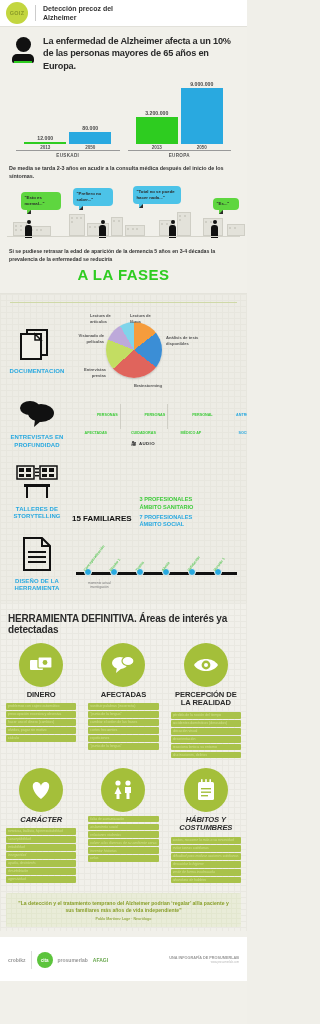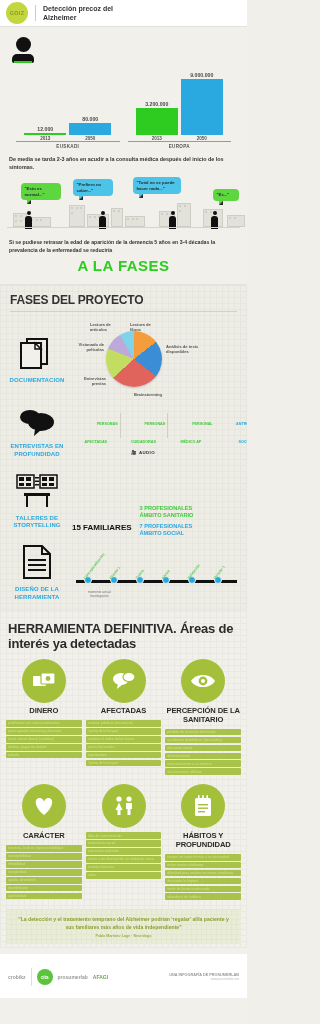--- a/index.html
+++ b/index.html
@@ -98,22 +98,22 @@
   .timeline { position:relative; height:46px; }
   .tl-line { position:absolute; left:4px; right:2px; top:30px; height:3px; background:#111; }
   .tl-dot { position:absolute; top:26px; width:8px; height:8px; border-radius:50%; background:#29a9e0; border:1px solid #f1f0ea; }
   .tl-tick { position:absolute; font-size:3.6px; color:#5ec85a; font-weight:bold; transform:rotate(-52deg); transform-origin:left bottom; white-space:nowrap; }
   .tl-note { position:absolute; left:16px; top:37px; font-size:3.2px; color:#777; line-height:1.2; text-align:center; }
 
   
   .sec-tool { background:#f1f0ea; padding:8px 0 4px;
     background-image:linear-gradient(#e9e8e1 1px, transparent 1px), linear-gradient(90deg,#e9e8e1 1px, transparent 1px);
     background-size:6px 6px; }
-  .tool-title { font-size:13px; font-weight:bold; padding:2px 8px 8px; color:#2b2b2b; letter-spacing:-.2px; }
-  .cards { display:flex; padding:0 6px; gap:4px; }
+  .tool-title { font-size:10px; font-weight:bold; padding:2px 8px 8px; color:#2b2b2b; letter-spacing:-.2px; }
+  .cards { display:flex; padding:0 6px; gap:12px; }
   .card { flex:1; text-align:center; }
   .card-circle { width:44px; height:44px; border-radius:50%; background:#a4bf3a; margin:0 auto 4px; display:flex; align-items:center; justify-content:center; }
   .card-title { font-size:7.6px; font-weight:bold; color:#2b2b2b; line-height:1.15; margin-bottom:4px; letter-spacing:-.1px; }
   .card ul { list-style:none; }
   .card li { background:#a9c24a; color:#cfe08b; font-size:3.5px; text-align:left; padding:1.2px 2px; margin-bottom:1.2px; line-height:1.25; border-radius:1px; overflow:hidden; white-space:nowrap; }
 
   
   .quote { background:#e9ecd8; margin:8px 6px 0; padding:7px 10px 6px; text-align:center; border-radius:2px;
     background-image:linear-gradient(#e3e7cf 1px, transparent 1px), linear-gradient(90deg,#e3e7cf 1px, transparent 1px); background-size:5px 5px; }
   .quote-text { font-size:5.1px; font-weight:bold; color:#8aa02c; line-height:1.45; }
@@ -137,20 +137,21 @@
       <div>Detección precoz del</div>
       <div>Alzheimer</div>
     </div>
   </div>
 
   <div class="intro">
     <div class="person-icon">
       <div class="p-head"></div>
       <div class="p-body"></div>
     </div>
+    <div class="intro-text">La enfermedad de Alzheimer afecta a un 10% de las personas mayores de 65 años en Europa.</div>
   </div>
 
   <div class="barchart">
     <div class="bargroup">
       <div class="bar-col">
         <div class="bar-val">12.000</div>
         <div class="bar green" style="height:2px"></div>
         <div class="bar-year">2013</div>
       </div>
       <div class="bar-col">
@@ -257,21 +258,20 @@
         <div class="s-head"></div>
         <div class="s-body"></div>
       </div>
     <div class="city-base"></div>
   </div>
 
   <div class="lead-line2">Si se pudiese retrasar la edad de aparición de la demencia 5 años en 3-4 décadas la prevalencia de la enfermedad se reduciría</div>
   <div class="half">A LA FASES</div>
 
   <div class="sec-fases">
-    <div class="sec-title">FASES DEL PROYECTO</div>
     <div class="sec-rule"></div>
 
     <div class="row">
       <div class="row-icon">
         <svg width="34" height="32" viewBox="0 0 34 32">
           <rect x="7" y="1" width="20" height="25" fill="none" stroke="#111" stroke-width="2"></rect>
           <rect x="1" y="5" width="20" height="25" fill="#f1f0ea" stroke="#111" stroke-width="2"></rect>
           <path d="M15 5 L21 11 L15 11 Z" fill="#f1f0ea" stroke="#111" stroke-width="1.5"></path>
         </svg>
         <div class="row-label">DOCUMENTACION</div>
@@ -492,33 +492,33 @@
         </ul>
       </div>
       <div class="card">
         <div class="card-circle">
           <svg width="26" height="18" viewBox="0 0 26 18">
             <path d="M1 9 C6 1, 20 1, 25 9 C20 17, 6 17, 1 9 Z" fill="#fff"></path>
             <circle cx="13" cy="9" r="4.4" fill="#a4bf3a"></circle>
             <circle cx="13" cy="9" r="2" fill="#fff"></circle>
           </svg>
         </div>
-        <div class="card-title">PERCEPCIÓN DE LA SANITARIO</div>
+        <div class="card-title">PERCEPCIÓN DE LA REALIDAD</div>
         <ul>
           <li>pérdida de la noción del tiempo</li>
           <li>accidentes domésticos (descuidos)</li>
           <li>ubicación visual</li>
           <li>desorientación</li>
           <li>reacciona lento a su entorno</li>
           <li>alucinaciones, delirios</li>
         </ul>
       </div>
     </div>
 
-    <div class="cards" style="margin-top:8px;">
+    <div class="cards" style="margin-top:8px;font-style:italic;">
       <div class="card">
         <div class="card-circle">
           <svg width="24" height="22" viewBox="0 0 24 22">
             <path d="M12 20 C2 12, 2 3, 7.5 3 C10 3, 12 5.5, 12 7 C12 5.5, 14 3, 16.5 3 C22 3, 22 12, 12 20 Z" fill="#fff"></path>
           </svg>
         </div>
         <div class="card-title">CARÁCTER</div>
         <ul>
           <li>nerviosa, bullicio, hiperexcitabilidad</li>
           <li>susceptibilidad</li>
@@ -552,21 +552,21 @@
           <svg width="20" height="24" viewBox="0 0 20 24">
             <rect x="2" y="4" width="16" height="18" rx="1.5" fill="#fff"></rect>
             <rect x="5" y="1" width="1.6" height="5" rx=".8" fill="#fff"></rect>
             <rect x="9.2" y="1" width="1.6" height="5" rx=".8" fill="#fff"></rect>
             <rect x="13.4" y="1" width="1.6" height="5" rx=".8" fill="#fff"></rect>
             <rect x="5" y="10" width="10" height="1.4" fill="#a4bf3a"></rect>
             <rect x="5" y="13.5" width="10" height="1.4" fill="#a4bf3a"></rect>
             <rect x="5" y="17" width="7" height="1.4" fill="#a4bf3a"></rect>
           </svg>
         </div>
-        <div class="card-title">HÁBITOS Y PROFUNDIDAD</div>
+        <div class="card-title">HÁBITOS Y COSTUMBRES</div>
         <ul>
           <li>costos, no come lo más a su necesidad</li>
           <li>evitar tareas cotidianas</li>
           <li>dificultad para realizar acciones cotidianas</li>
           <li>descuidar la higiene</li>
           <li>vestir de forma inadecuada</li>
           <li>abandono de hobbies</li>
         </ul>
       </div>
     </div>

